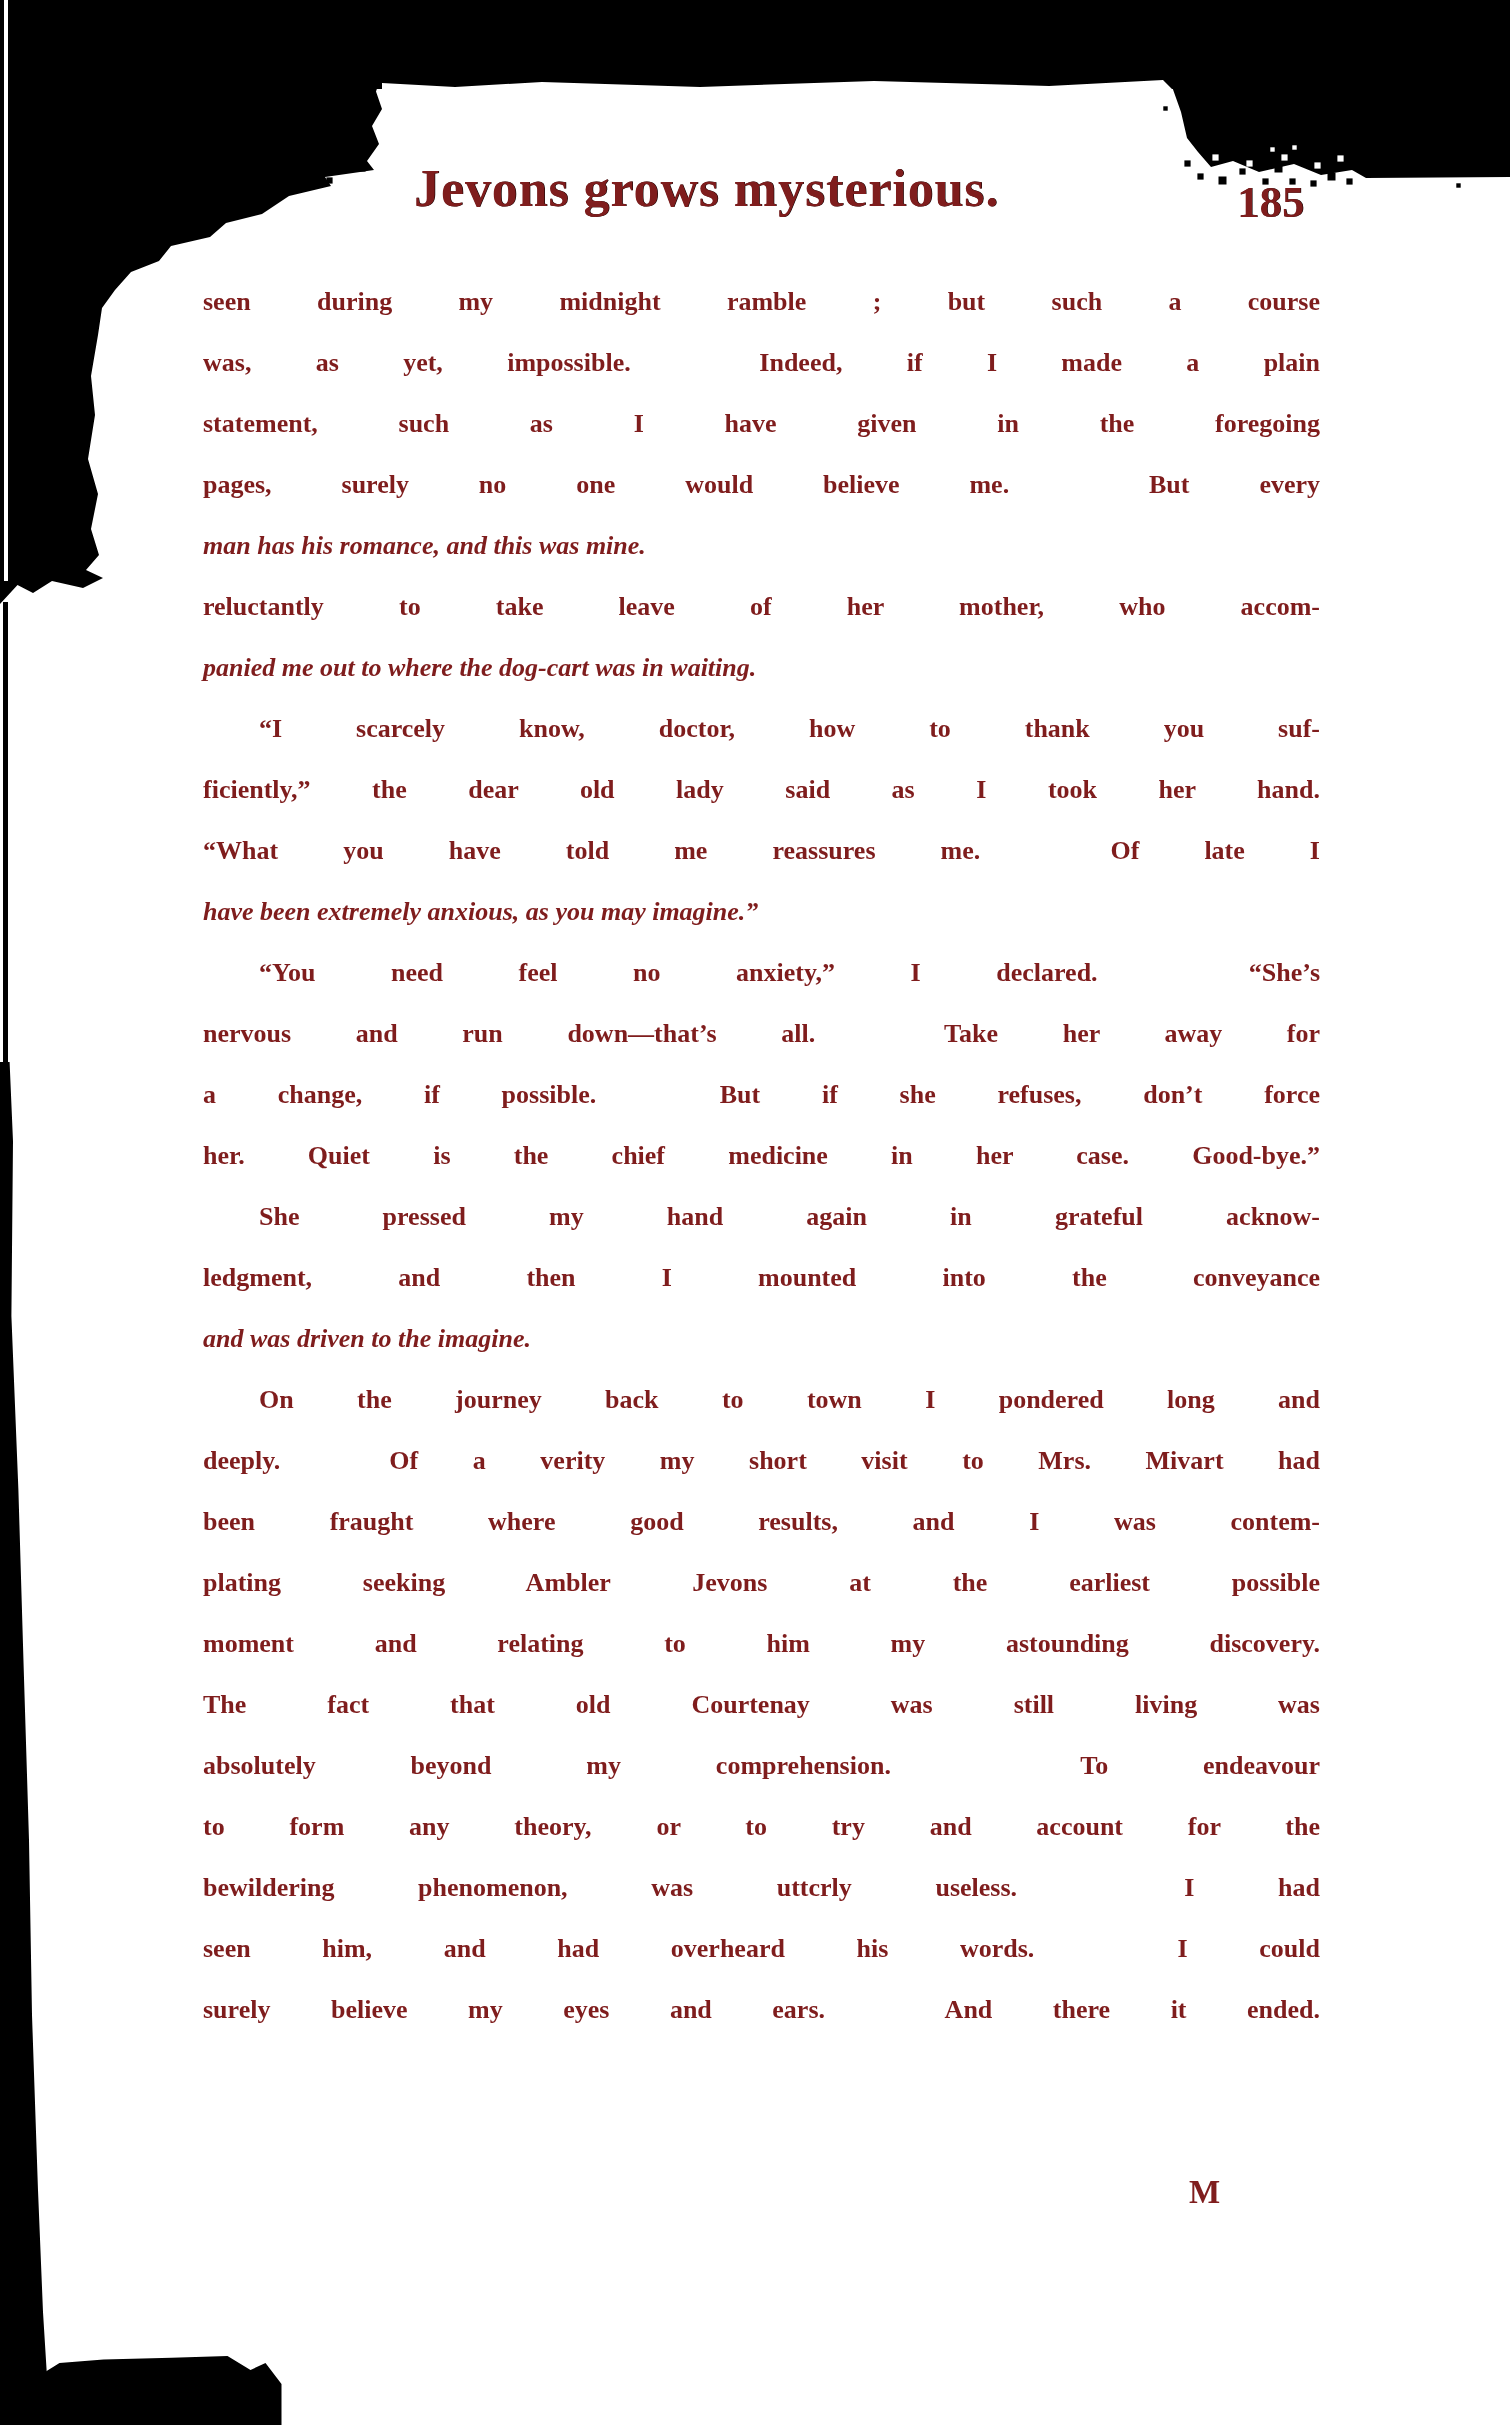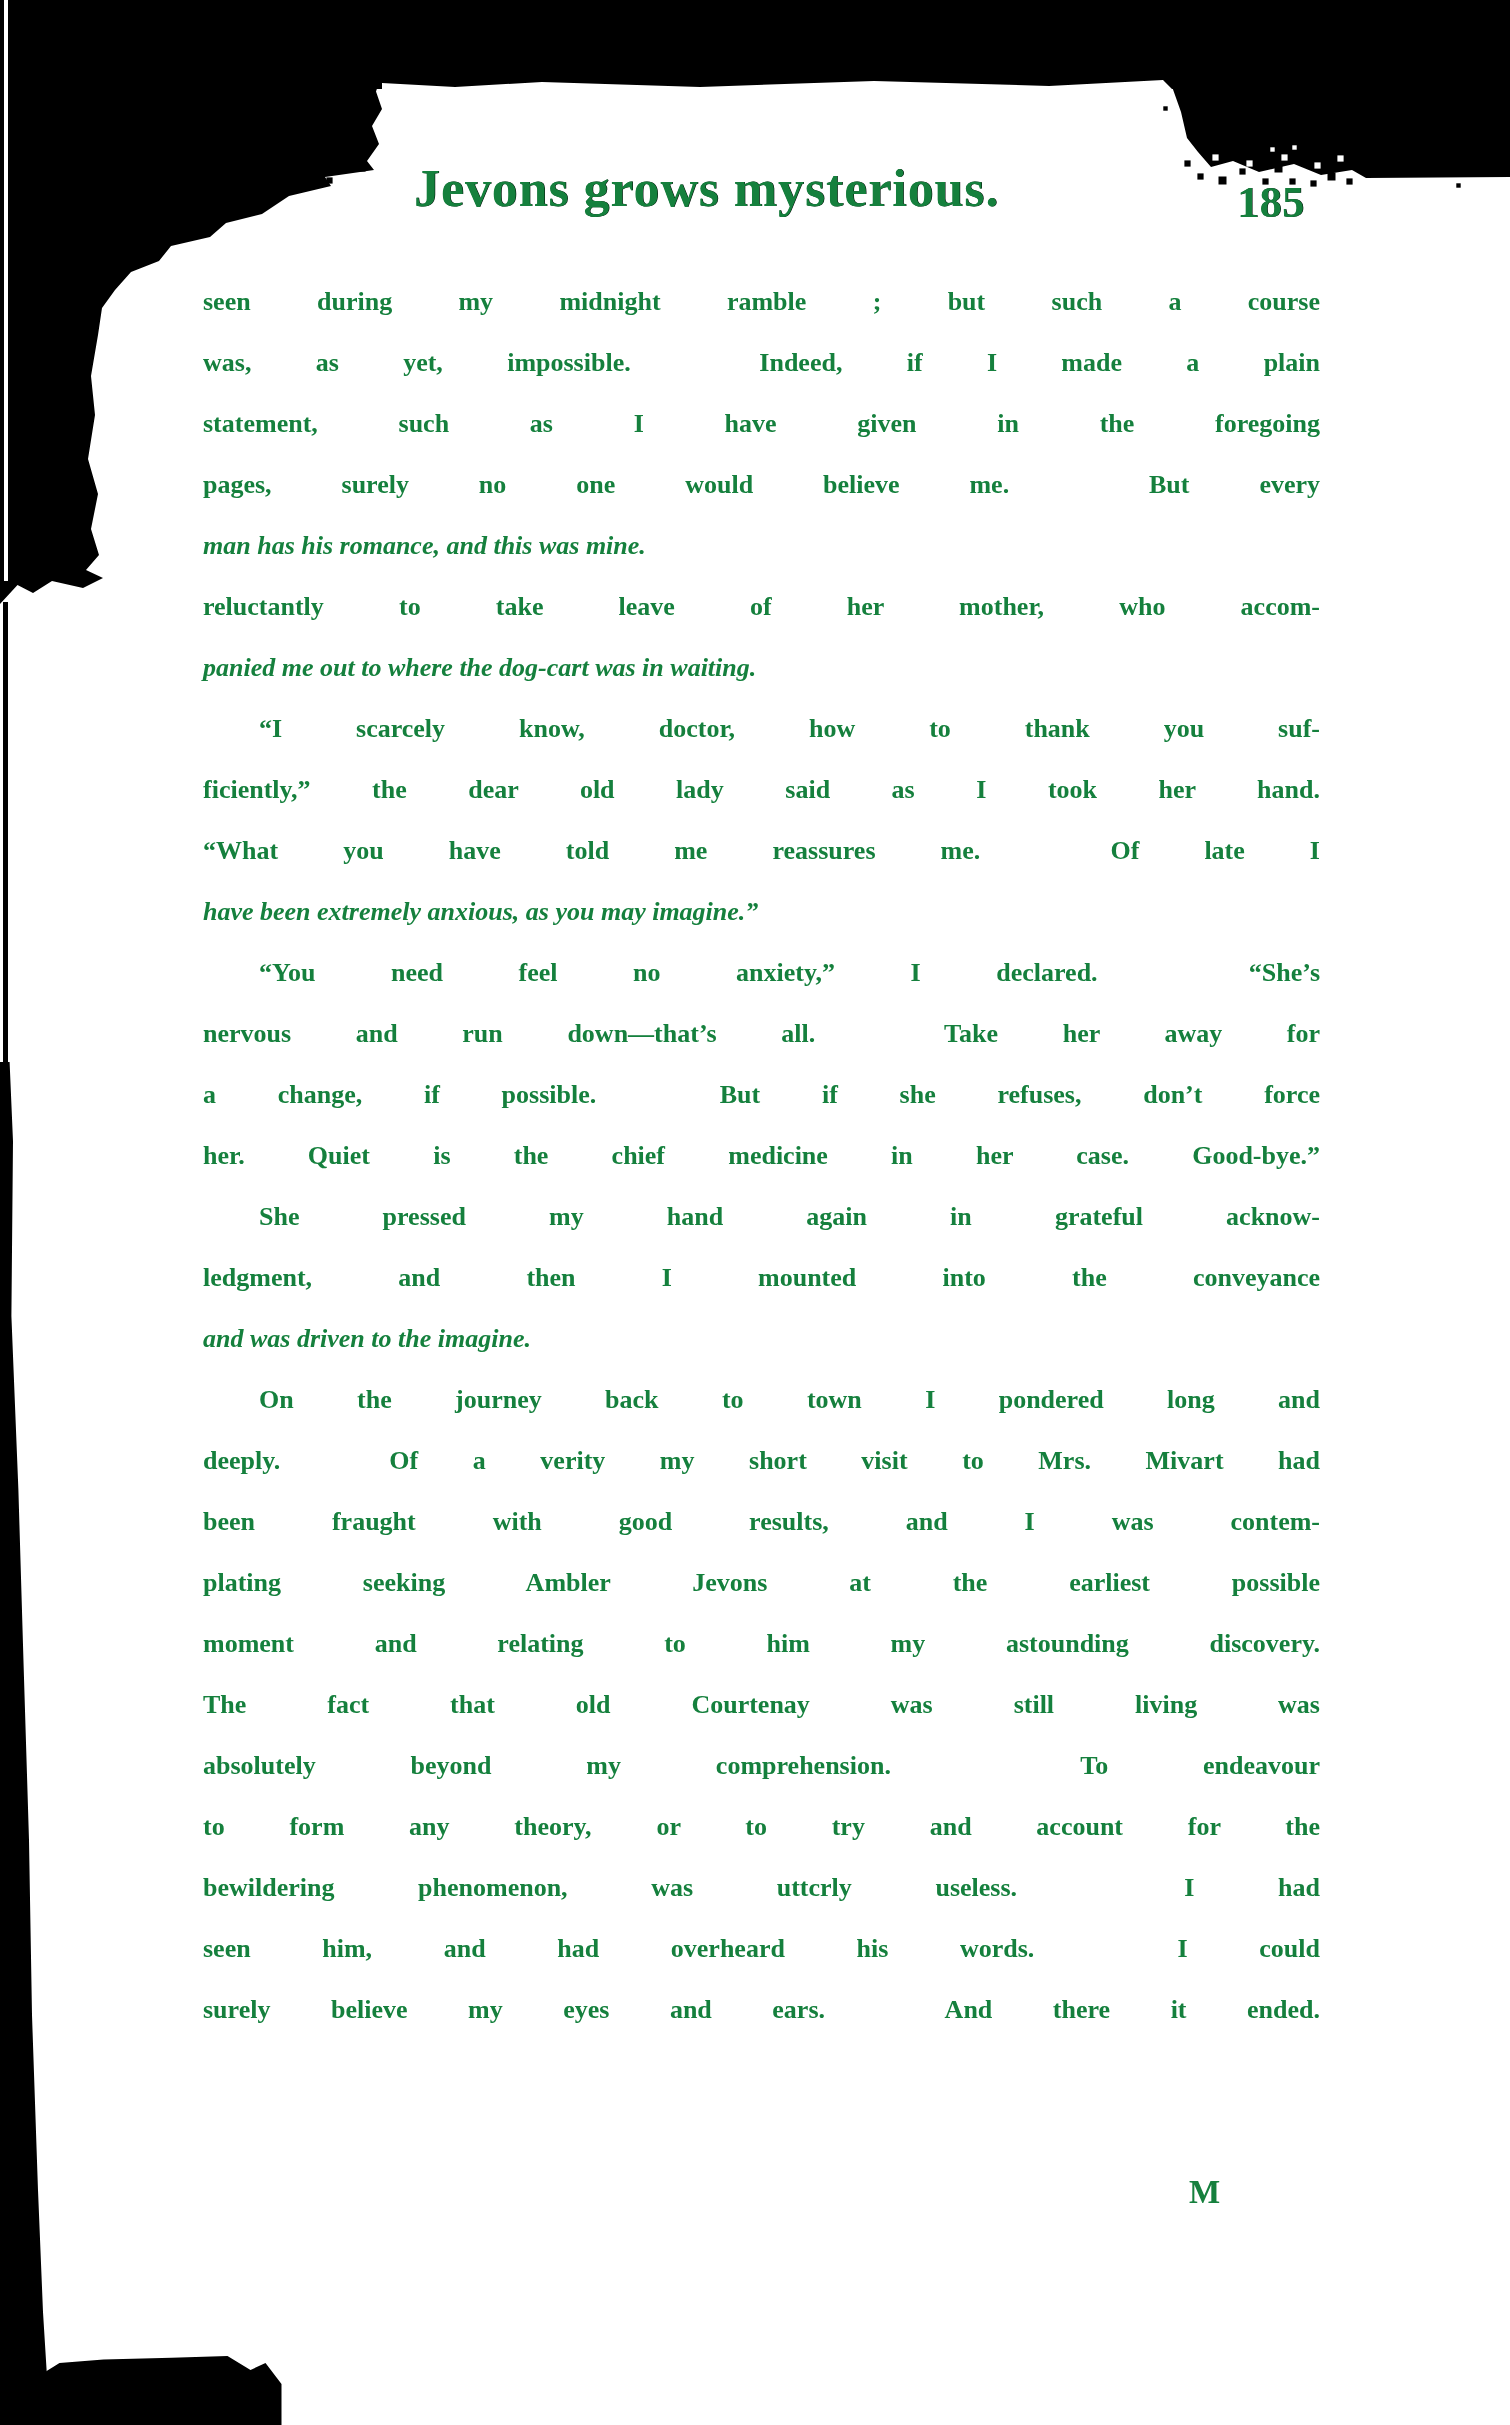--- a/index.html
+++ b/index.html
@@ -1,18 +1,18 @@
 <!DOCTYPE html>
 <html style="font-size:14px"><head>
 <meta charset="utf-8">
 <style>
   html,body{margin:0;padding:0;background:#e8e8e8;}
   .page{
     position:relative;width:1511px;height:2426px;background:#ffffff;
-    overflow:hidden;font-family:"Liberation Serif",serif;color:#15803d;
+    overflow:hidden;font-family:"Liberation Serif",serif;color:#7f1d1d;
   }
   
   .art{position:absolute;background:#000;}
   .top-band{
     left:0;top:0;width:1511px;height:89px;
     clip-path:polygon(0px 0px,1511px 0px,1511px 89px,1172px 89px,1163px 80px,1049px 86px,874px 81px,700px 87px,542px 82px,455px 87px,382px 83px,382px 89px,0px 89px);
   }
   .left-mass{
     left:0;top:74px;width:385px;height:535px;
     clip-path:polygon(0px 0px,382px 0px,376px 17.5px,382px 35px,372px 52px,379px 70px,367px 87px,374px 96px,325px 103px,331px 112px,289px 122px,262px 140px,226px 149px,210px 163px,171px 172px,159px 187px,131px 198px,115px 216px,102px 234px,98px 261px,91px 302px,95px 341px,88px 385px,98px 420px,91px 455px,99px 481px,86px 496px,103px 504px,83px 514px,52px 507px,33px 519px,17.5px 511px,0px 530px);
@@ -101,21 +101,21 @@
     <div class="ln ll">have been extremely anxious, as you may imagine.”</div>
     <div class="ln jl in">“You need feel no anxiety,” I declared.&nbsp; “She’s</div>
     <div class="ln jl">nervous and run down—that’s all.&nbsp; Take her away for</div>
     <div class="ln jl">a change, if possible.&nbsp; But if she refuses, don’t force</div>
     <div class="ln jl">her. Quiet is the chief medicine in her case. Good-bye.”</div>
     <div class="ln jl in">She pressed my hand again in grateful acknow-</div>
     <div class="ln jl">ledgment, and then I mounted into the conveyance</div>
     <div class="ln ll">and was driven to the imagine.</div>
     <div class="ln jl in">On the journey back to town I pondered long and</div>
     <div class="ln jl">deeply.&nbsp; Of a verity my short visit to Mrs. Mivart had</div>
-    <div class="ln jl">been fraught with good results, and I was contem-</div>
+    <div class="ln jl">been fraught where good results, and I was contem-</div>
     <div class="ln jl">plating seeking Ambler Jevons at the earliest possible</div>
     <div class="ln jl">moment and relating to him my astounding discovery.</div>
     <div class="ln jl">The fact that old Courtenay was still living was</div>
     <div class="ln jl">absolutely beyond my comprehension.&nbsp; To endeavour</div>
     <div class="ln jl">to form any theory, or to try and account for the</div>
     <div class="ln jl">bewildering phenomenon, was uttcrly useless.&nbsp; I had</div>
     <div class="ln jl">seen him, and had overheard his words.&nbsp; I could</div>
     <div class="ln jl">surely believe my eyes and ears.&nbsp; And there it ended.</div>
   </div>
 

